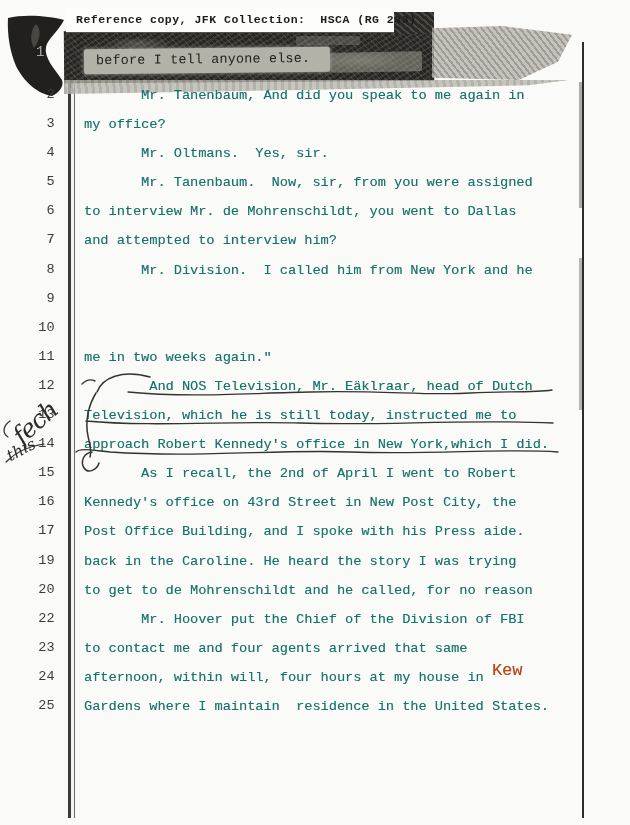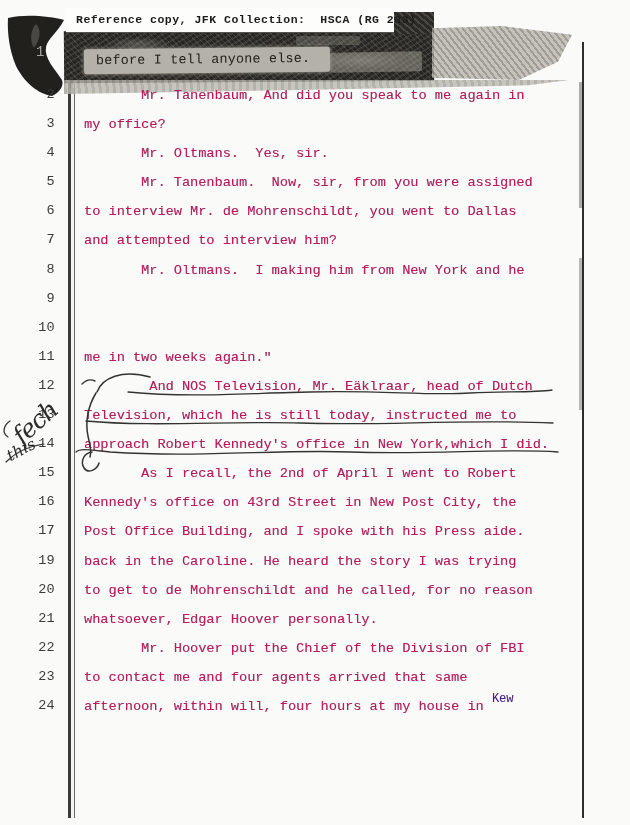--- a/index.html
+++ b/index.html
@@ -84,26 +84,26 @@
   }
 
   
   .rows{position:absolute;left:0;top:87px;width:600px;z-index:5;}
   .t-row{height:29.1px;display:flex;align-items:flex-start;}
   .t-num{
     width:55px;text-align:right;flex:0 0 55px;
     font-size:13.5px;color:#3b3b39;letter-spacing:.3px;
   }
   .t-text{
-    margin-left:29px;white-space:pre;font-size:13.6px;color:#be185d;
+    margin-left:29px;white-space:pre;font-size:13.6px;color:#0f766e;
     letter-spacing:0;line-height:17px;
     text-shadow:.3px .3px .4px rgba(45,45,42,.35);
   }
   .t-raised{
-    font-size:12px;color:#4c1d95;position:relative;top:-7px;line-height:17px;
+    font-size:17px;color:#c2410c;position:relative;top:-7px;line-height:17px;
     text-shadow:.3px .3px .4px rgba(45,45,42,.35);
   }
 
   
   .hw{
     position:absolute;z-index:6;color:#2b2b29;
     font-family:"DejaVu Serif",serif;font-style:italic;
   }
   .hw-1{left:10px;top:408px;font-size:25px;transform:rotate(-42deg);letter-spacing:-1px;}
   .hw-2{left:6px;top:440px;font-size:16px;transform:rotate(-28deg);letter-spacing:0;}
@@ -184,21 +184,21 @@
     </div>
 
     <div class="t-row">
       <span class="t-num">7</span>
       <span class="t-text">and attempted to interview him?</span>
       <span class="t-raised"></span>
     </div>
 
     <div class="t-row">
       <span class="t-num">8</span>
-      <span class="t-text">       Mr. Oltmans.  I making him from New York and he</span>
+      <span class="t-text">       Mr. Division.  I called him from New York and he</span>
       <span class="t-raised"></span>
     </div>
 
     <div class="t-row">
       <span class="t-num">9</span>
       <span class="t-raised"></span>
     </div>
 
     <div class="t-row">
       <span class="t-num">10</span>
@@ -253,44 +253,44 @@
       <span class="t-text">back in the Caroline. He heard the story I was trying</span>
       <span class="t-raised"></span>
     </div>
 
     <div class="t-row">
       <span class="t-num">20</span>
       <span class="t-text">to get to de Mohrenschildt and he called, for no reason</span>
       <span class="t-raised"></span>
     </div>
 
-    <div class="t-row">
-      <span class="t-num">21</span>
-      <span class="t-text">whatsoever, Edgar Hoover personally.</span>
-      <span class="t-raised"></span>
-    </div>
 
     <div class="t-row">
       <span class="t-num">22</span>
       <span class="t-text">       Mr. Hoover put the Chief of the Division of FBI</span>
       <span class="t-raised"></span>
     </div>
 
     <div class="t-row">
       <span class="t-num">23</span>
       <span class="t-text">to contact me and four agents arrived that same</span>
       <span class="t-raised"></span>
     </div>
 
     <div class="t-row">
       <span class="t-num">24</span>
       <span class="t-text">afternoon, within will, four hours at my house in </span>
       <span class="t-raised">Kew</span>
     </div>
 
+    <div class="t-row">
+      <span class="t-num">25</span>
+      <span class="t-text">Gardens where I maintain  residence in the United States.</span>
+      <span class="t-raised"></span>
+    </div>
   </div>
 
   <span class="hw hw-1">fech</span>
   <span class="hw hw-2">this</span>
 
   <svg class="annot" width="630" height="825" viewBox="0 0 630 825">
     <g fill="none" stroke="#33332f" stroke-linecap="round">
 
       <path d="M82 384 C86 380 91 379 95 381" stroke-width="1.4"></path>
 

